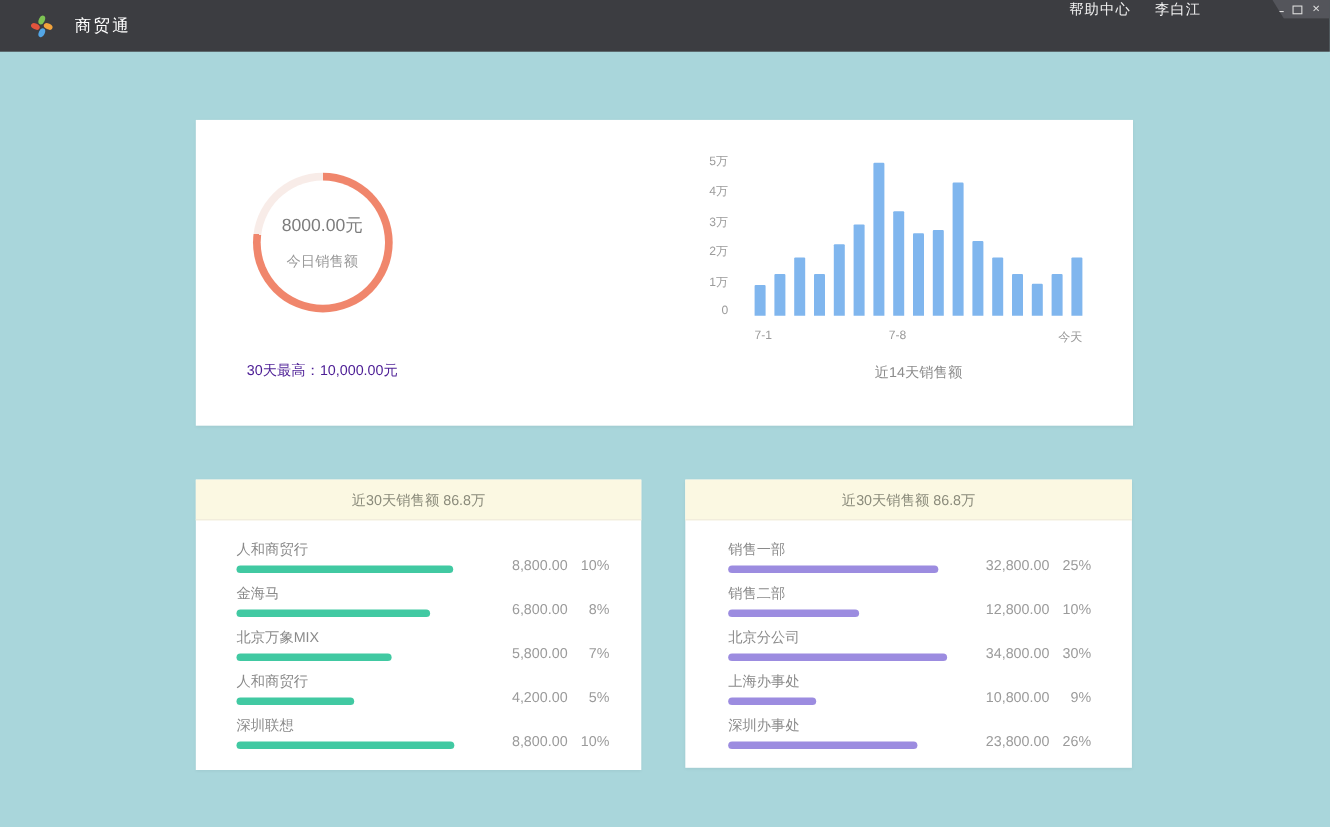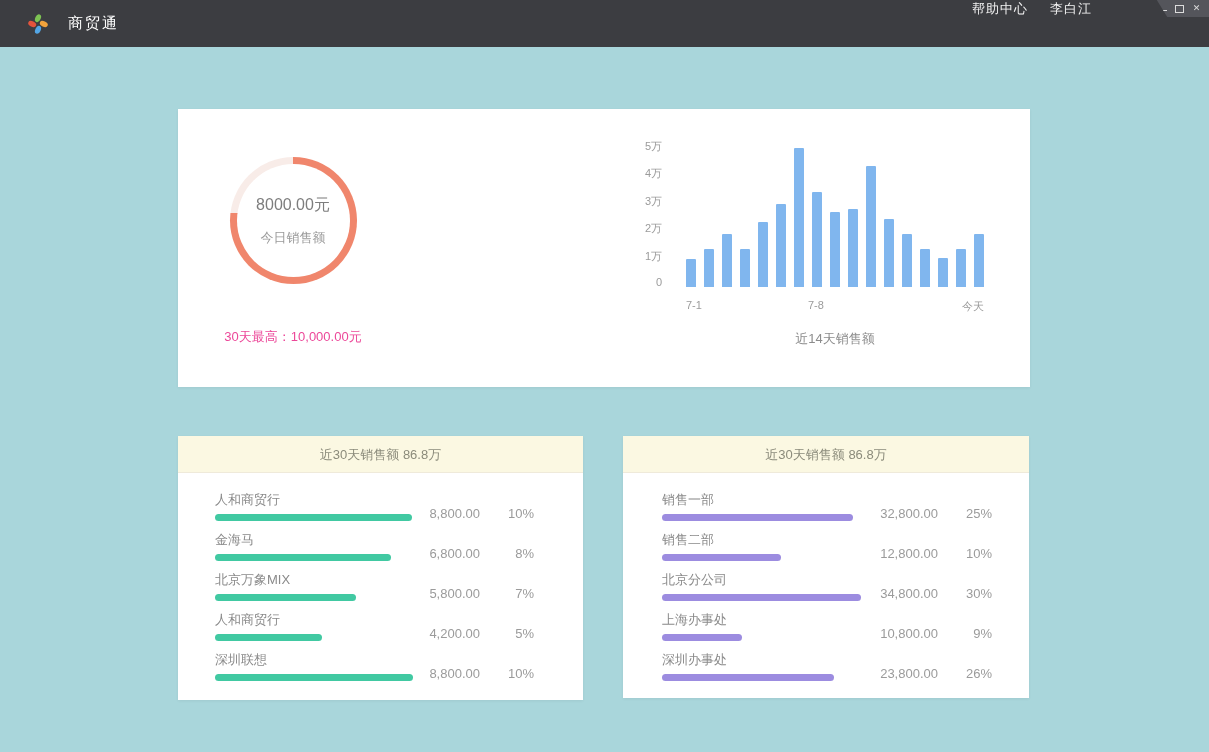--- a/index.html
+++ b/index.html
@@ -46,21 +46,21 @@
     width:127px; height:127px; border-radius:50%;
     margin:0 auto; position:relative;
   }
   .gauge-inner {
     position:absolute; left:7px; top:7px; right:7px; bottom:7px;
     background:#ffffff; border-radius:50%;
     display:flex; flex-direction:column; align-items:center; justify-content:center; gap:13px;
   }
   .gauge-value { font-size:16px; color:#7d7d7d; }
   .gauge-label { font-size:13px; color:#9a9a9a; }
-  .gauge-footnote { margin-top:44px; font-size:13px; color:#ec4899; }
+  .gauge-footnote { margin-top:44px; font-size:13px; color:#4c1d95; }
 
   
   .ytick { position:absolute; width:36px; text-align:right; left:448px; font-size:11px; color:#9b9b9b; }
   .ytick:nth-of-type(1){ top:30px; } .ytick:nth-of-type(2){ top:57px; }
   .ytick:nth-of-type(3){ top:85px; } .ytick:nth-of-type(4){ top:112px; }
   .ytick:nth-of-type(5){ top:140px; } .ytick:nth-of-type(6){ top:167px; }
   .bars {
     position:absolute; left:508px; bottom:100px; height:140px;
     display:flex; align-items:flex-end; gap:8px;
   }
@@ -71,29 +71,29 @@
 
   
   .panel-left  { left:178px; top:436px; width:405px; height:264px; }
   .panel-right { left:623px; top:436px; width:406px; height:262px; }
   .panel-header {
     height:37px; line-height:37px; text-align:center;
     background:#fbf8e2; border-bottom:1px solid #efeada;
     font-size:13px; color:#8b8b7b;
   }
   .panel-body { padding:19px 0 0 0; }
-  .panel-left  .panel-body { padding-left:37px; padding-right:49px; }
+  .panel-left  .panel-body { padding-left:37px; padding-right:29px; }
   .panel-right .panel-body { padding-left:39px; padding-right:37px; }
 
   .prow { position:relative; margin-bottom:11px; height:29px; }
   .pname { font-size:13px; color:#8a8a8a; line-height:16px; }
   .pbar { height:7px; border-radius:4px; margin-top:6px; }
   .pval {
     position:absolute; right:0; bottom:0;
-    display:flex; gap:24px; align-items:baseline;
+    display:flex; gap:8px; align-items:baseline;
     font-size:13px; color:#9b9b9b;
   }
   .pamt { min-width:66px; text-align:right; }
   .ppct { min-width:30px; text-align:right; }
 </style>
 </head>
 <body>
 
 <div class="titlebar">
   <div class="brand">

